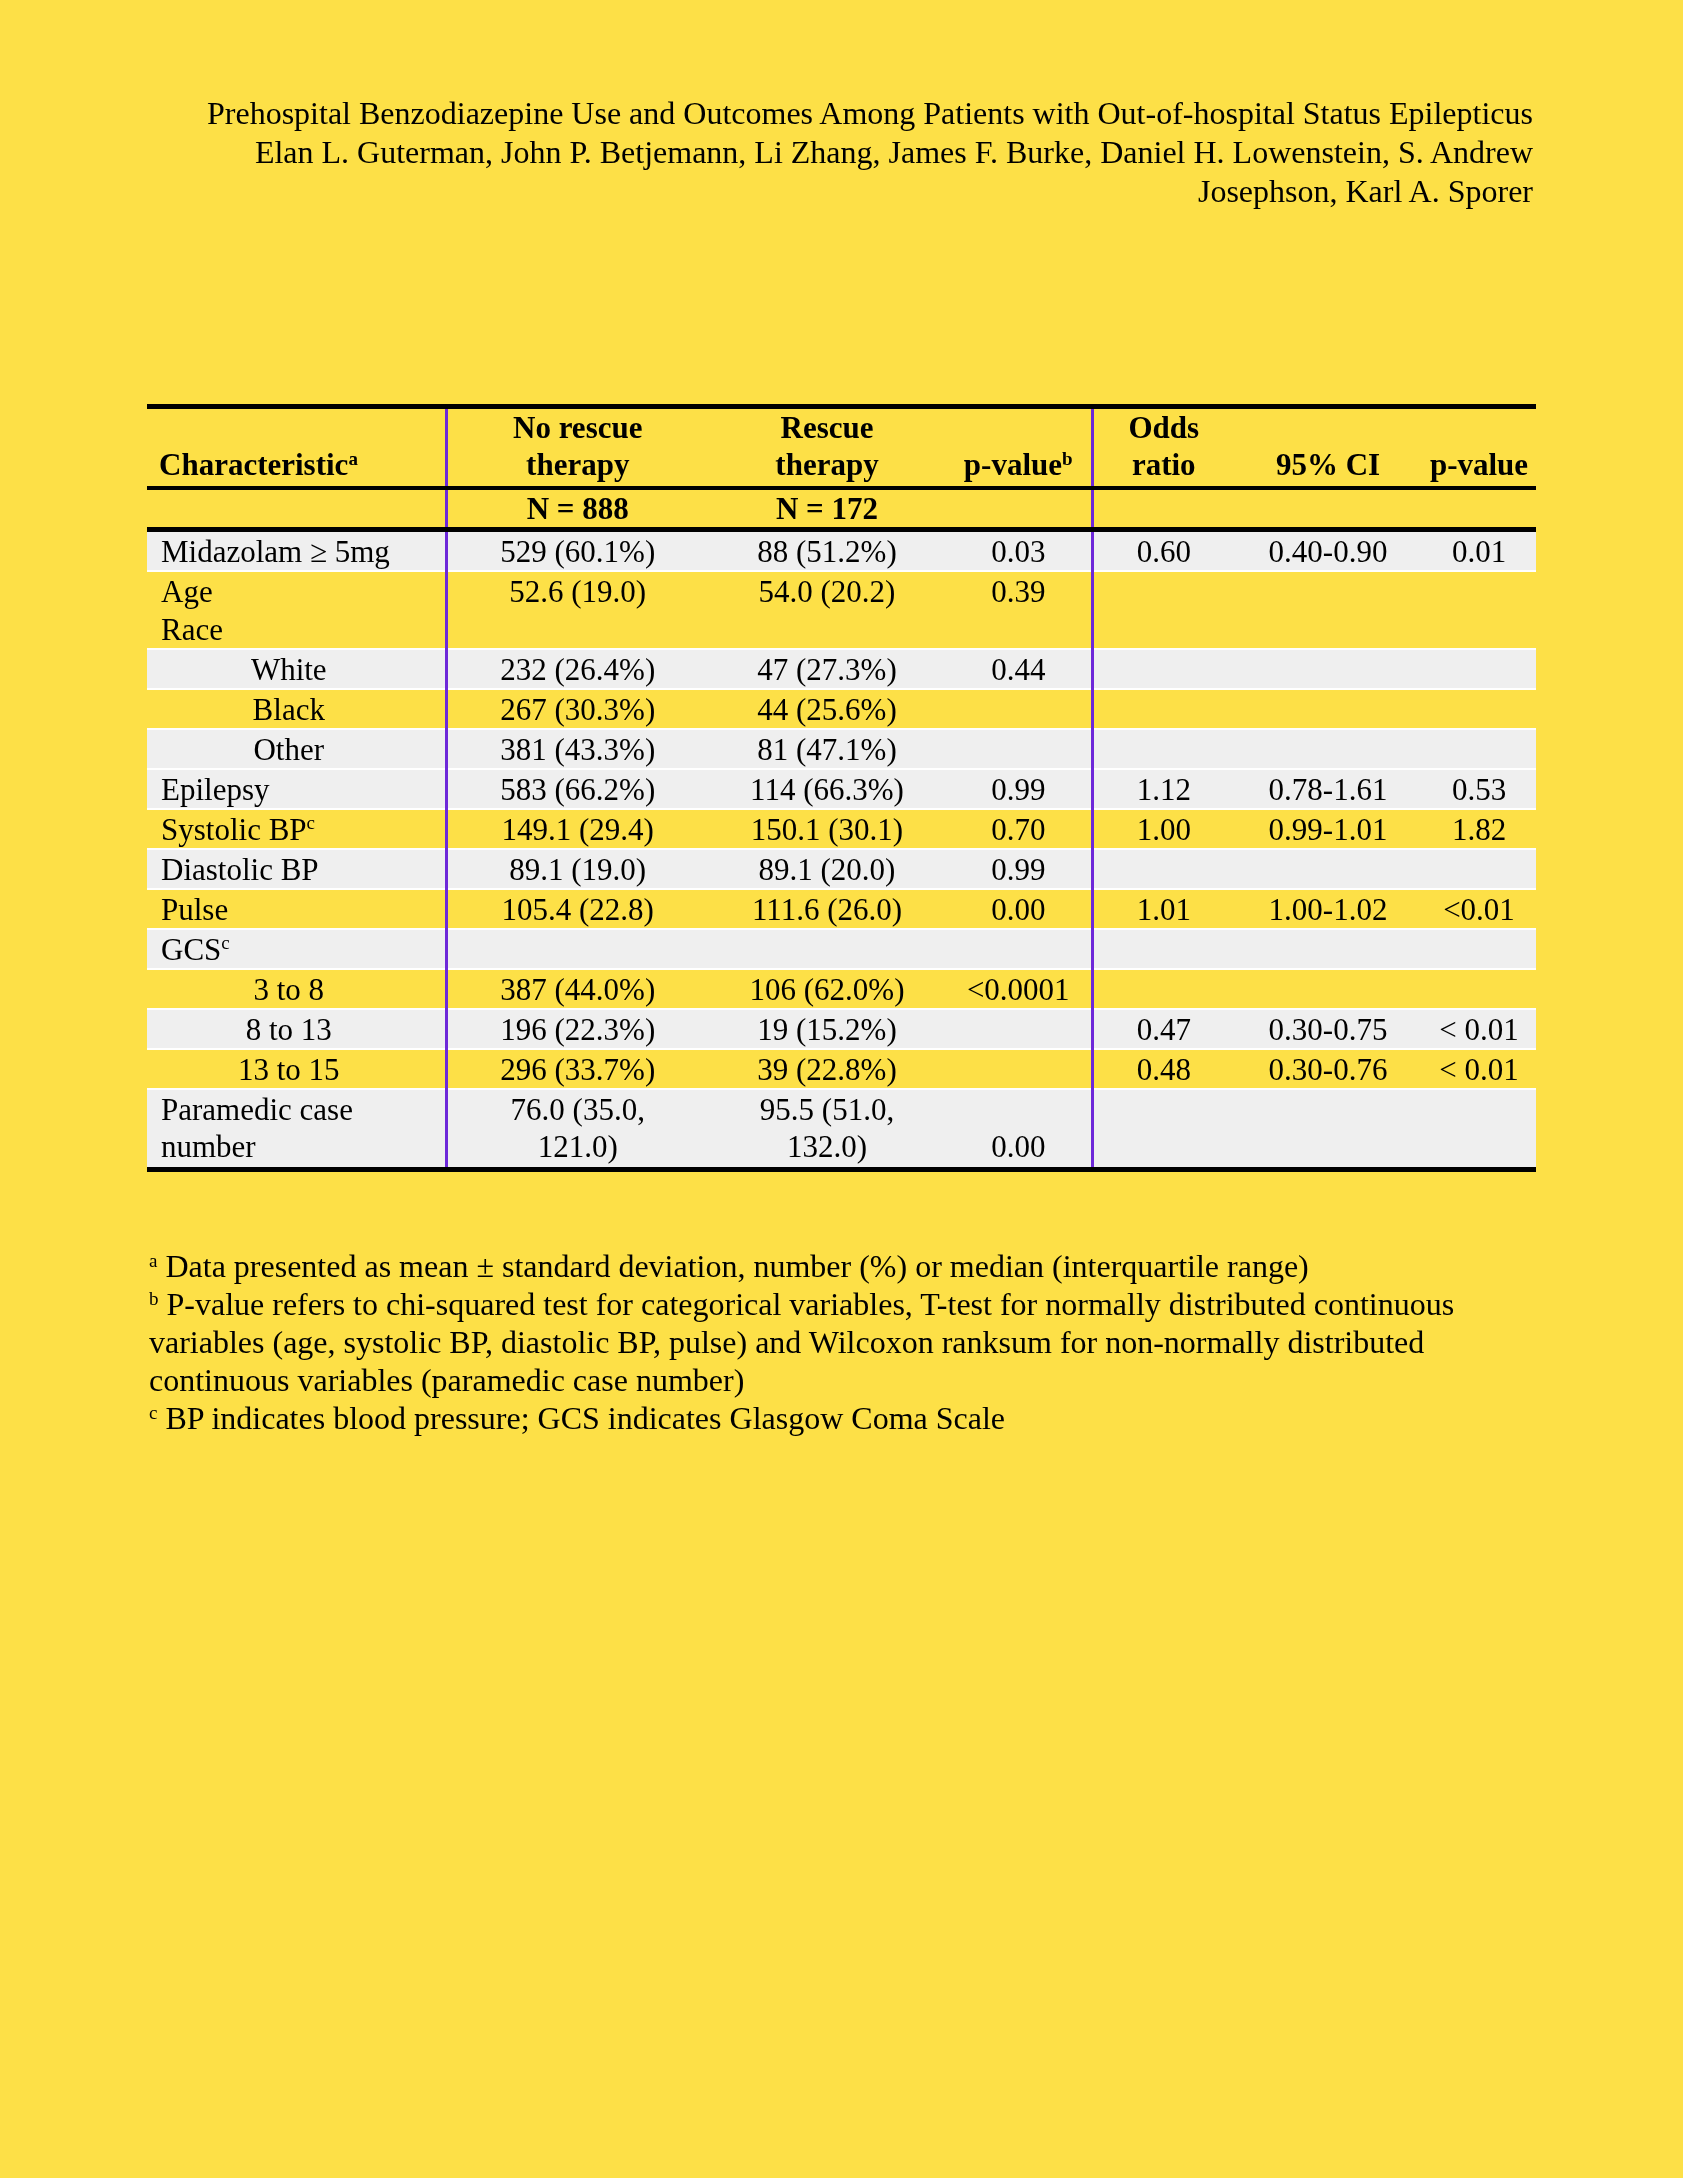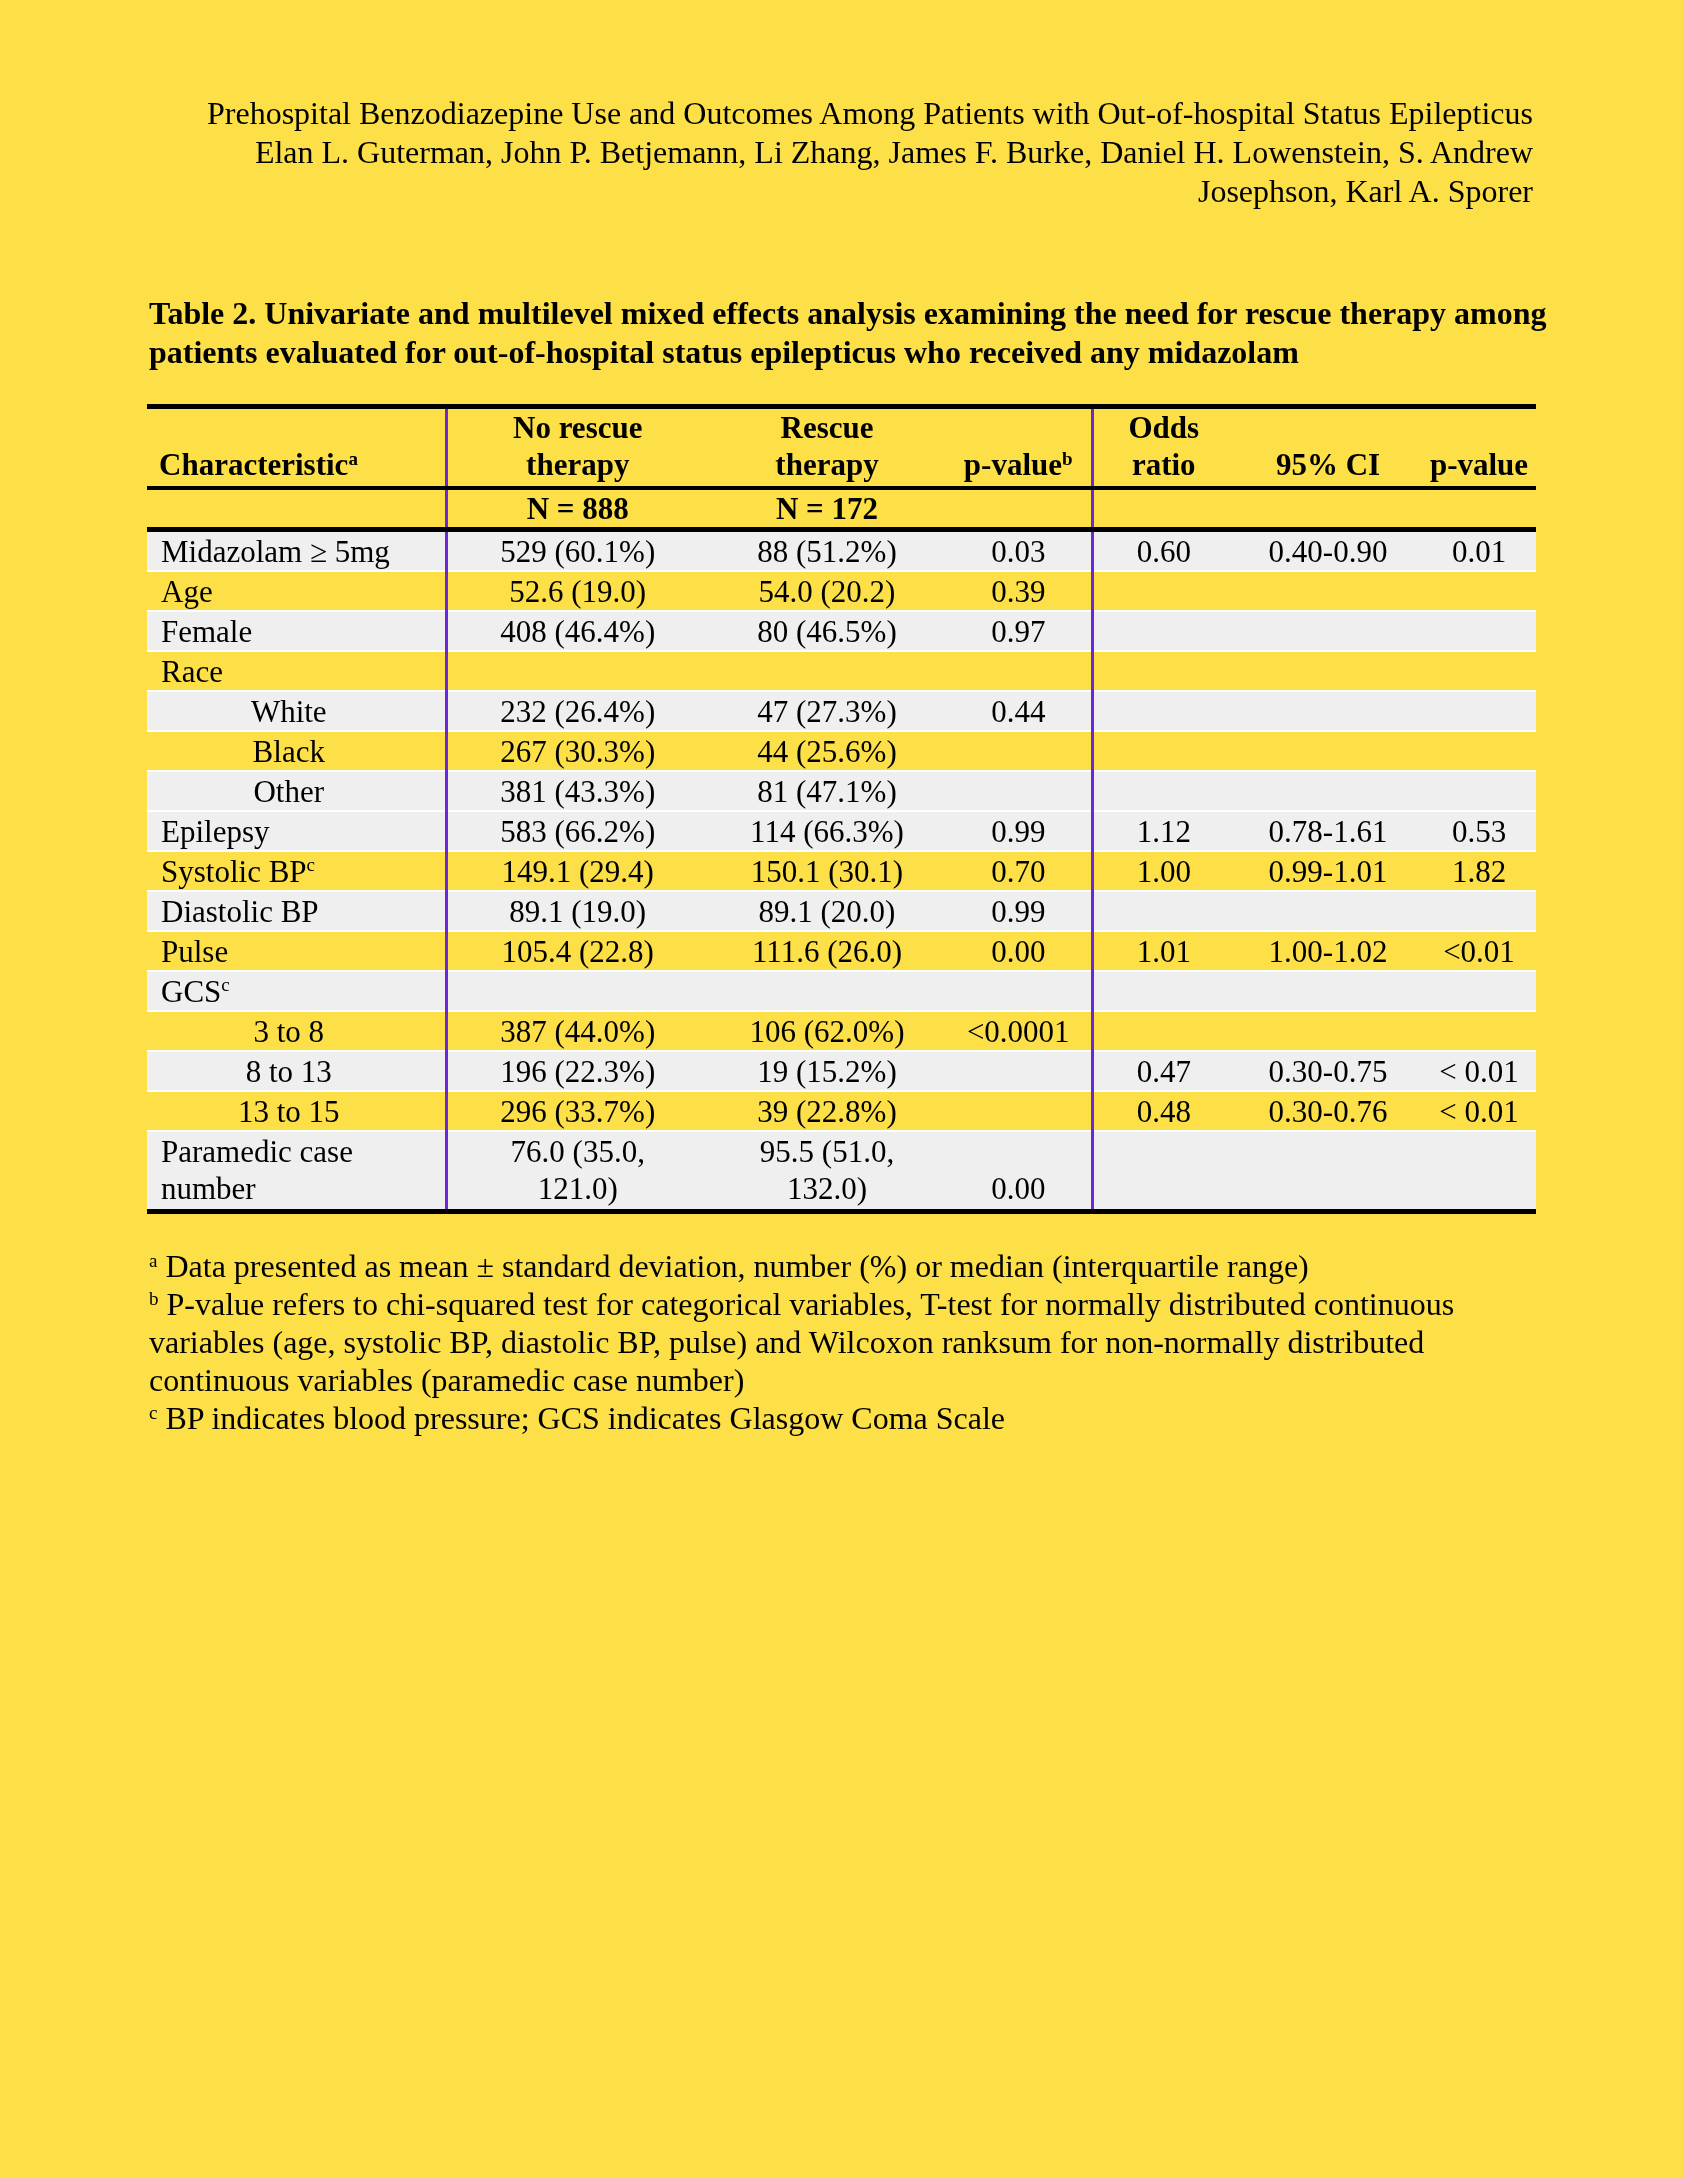--- a/index.html
+++ b/index.html
@@ -106,21 +106,20 @@
 <body>
 
 <div class="page">
 
   <div class="doc-header">
     <div>Prehospital Benzodiazepine Use and Outcomes Among Patients with Out-of-hospital Status Epilepticus</div>
     <div>Elan L. Guterman, John P. Betjemann, Li Zhang, James F. Burke, Daniel H. Lowenstein, S. Andrew</div>
     <div>Josephson, Karl A. Sporer</div>
   </div>
 
-  <div class="caption">Table 2. Univariate and multilevel mixed effects analysis examining the need for rescue therapy among patients evaluated for out-of-hospital status epilepticus who received any midazolam</div>
 
   <table class="data-table">
     <colgroup>
       <col class="c1">
         <col class="c2">
         <col class="c3">
         <col class="c4">
       <col class="c5">
         <col class="c6">
         <col class="c7">
@@ -160,29 +159,20 @@
         </tr>
         <tr class="">
           <td class="char vline">Age</td>
           <td>52.6 (19.0)</td>
           <td>54.0 (20.2)</td>
           <td class="vline">0.39</td>
           <td></td>
           <td></td>
           <td></td>
         </tr>
-        <tr class="shaded ">
-          <td class="char vline">Female</td>
-          <td>408 (46.4%)</td>
-          <td>80 (46.5%)</td>
-          <td class="vline">0.97</td>
-          <td></td>
-          <td></td>
-          <td></td>
-        </tr>
         <tr class="">
           <td class="char vline">Race</td>
           <td></td>
           <td></td>
           <td class="vline"></td>
           <td></td>
           <td></td>
           <td></td>
         </tr>
         <tr class="shaded indent ">

